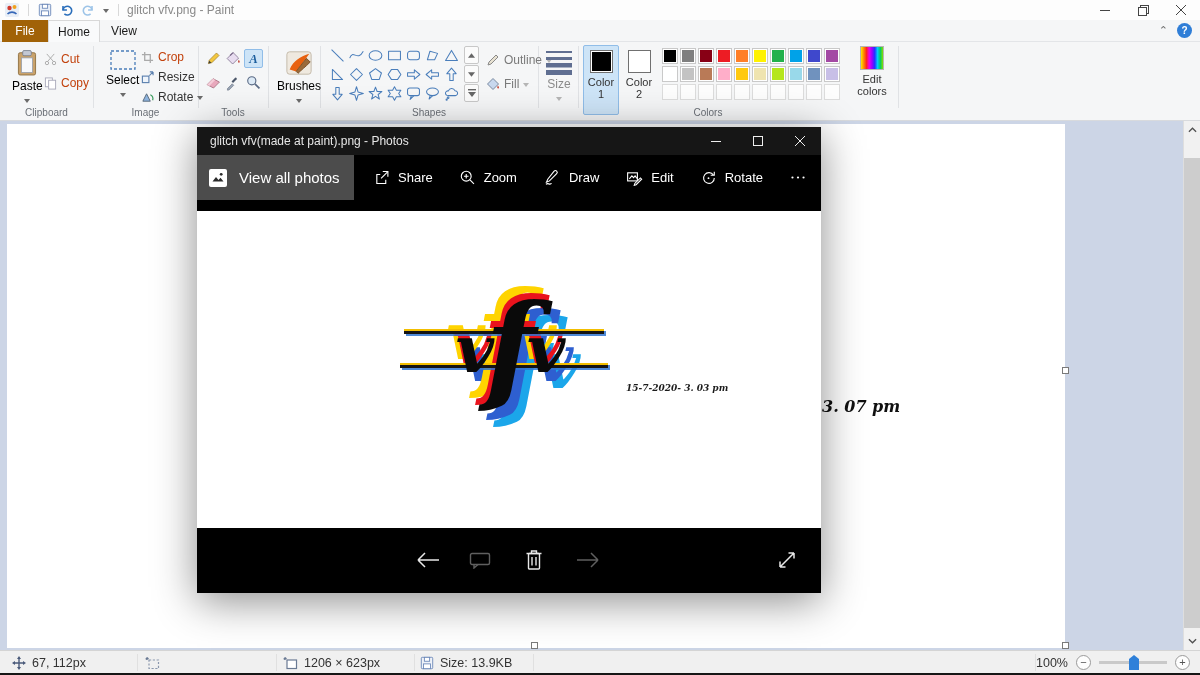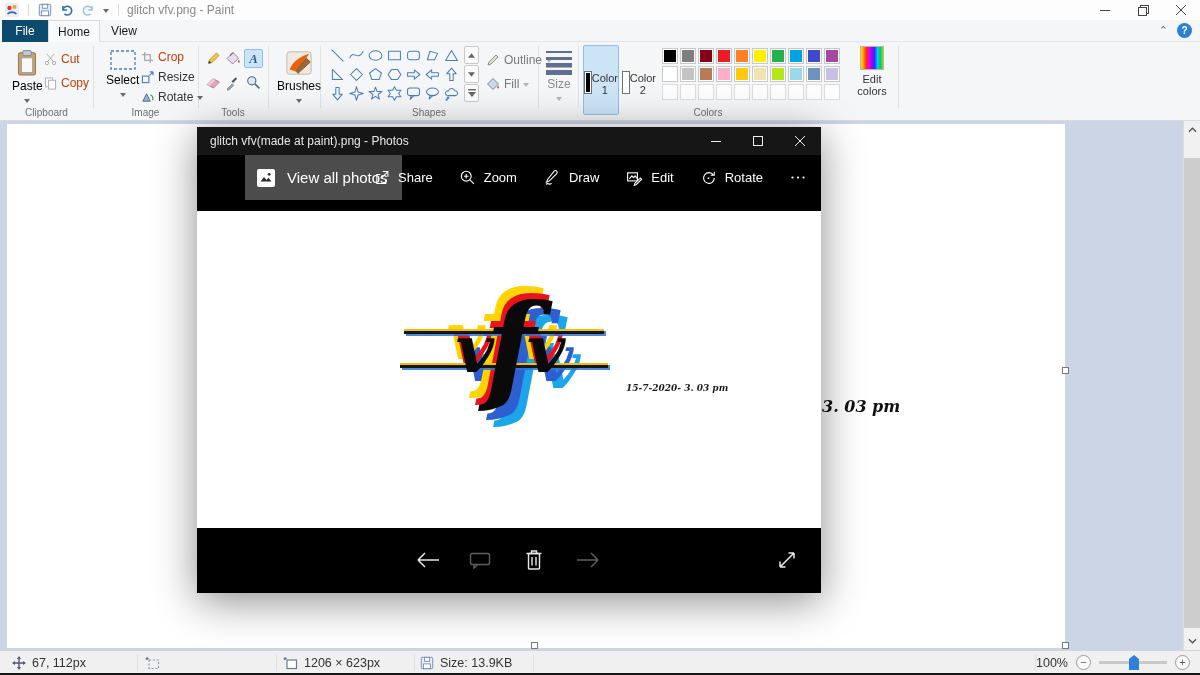--- a/index.html
+++ b/index.html
@@ -14,40 +14,40 @@
   .qat-sep { width:1px; height:12px; background:#d9d9d9; margin:0 2px; }
   .win-title { color:#8a8a8a; font-size:12px; margin-left:6px; }
   .win-btns { position:absolute; right:0; top:0; height:20px; display:flex; }
   .win-btn { width:38px; height:20px; display:flex; align-items:center; justify-content:center; color:#444; }
   .caret { display:inline-block; width:0; height:0; border:3px solid transparent; border-top:4px solid #6b6b6b; margin-top:4px; }
   .caret.disabled { border-top-color:#b5b5b5; }
 
   
   .tabsrow { position:absolute; top:20px; left:0; width:1200px; height:22px; background:#f5f6f7; border-bottom:1px solid #e3e5e8; }
   .tab { position:absolute; top:0; height:22px; display:flex; align-items:center; justify-content:center; font-size:12px; }
-  .tab-file { left:2px; width:46px; background:#0c4a6e; color:#fff; }
+  .tab-file { left:2px; width:46px; background:#a16207; color:#fff; }
   .tab-home { left:48px; width:52px; background:#f9fafb; border:1px solid #d8d8d8; border-bottom:none; color:#1a1a1a; }
   .tab-view { left:100px; width:48px; color:#1a1a1a; }
   .ribbon-collapse { position:absolute; right:32px; top:4px; color:#707070; font-size:11px; }
   .help-btn { position:absolute; right:8px; top:3px; width:15px; height:15px; border-radius:50%; background:#2f7ed7; color:#fff; font-size:10px; font-weight:bold; display:flex; align-items:center; justify-content:center; }
 
   
   .ribbon { position:absolute; top:42px; left:0; width:1200px; height:79px; background:#f5f6f7; border-bottom:1px solid #d8dadd; }
   .rsep { position:absolute; top:4px; height:62px; width:1px; background:#e0e2e5; }
   .glabel { position:absolute; bottom:3px; width:100%; text-align:center; color:#6a6f76; font-size:10px; }
   .rgroup { position:absolute; top:0; height:79px; }
   .bigbtn { position:absolute; top:3px; display:flex; flex-direction:column; align-items:center; gap:2px; padding:3px 5px; border:1px solid transparent; border-radius:2px; }
   .bigbtn span.lbl { font-size:12px; color:#000000; }
   .sbtn { display:flex; align-items:center; gap:4px; font-size:12px; color:#333; height:18px; }
   .sbtn.disabled { color:#c2410c; }
   .tool-cell, .shape-cell { width:19px; height:19px; display:flex; align-items:center; justify-content:center; border:1px solid transparent; border-radius:2px; }
   .tool-cell.selected { background:#cde4f7; border-color:#90bde8; }
   .tool-cell svg, .shape-cell svg { width:17px; height:17px; }
   .shape-cell svg * { fill:none; stroke:#4a7ebb; stroke-width:1.2; stroke-linejoin:round; }
-  .colorbox { position:absolute; top:3px; width:36px; height:70px; display:flex; flex-direction:row; align-items:center; padding-top:4px; border:1px solid transparent; border-radius:2px; }
+  .colorbox { position:absolute; top:3px; width:36px; height:70px; display:flex; flex-direction:column; align-items:center; padding-top:4px; border:1px solid transparent; border-radius:2px; }
   .colorbox.selected { background:#cde4f7; border-color:#90bde8; }
   .cswatch { width:23px; height:23px; border:1px solid #707070; box-shadow:inset 0 0 0 1px #fff; }
   .colorbox .cl { font-size:11px; color:#333; line-height:12px; margin-top:3px; text-align:center; }
   .swatch { width:16px; height:16px; border:1px solid #c9c9c9; box-shadow:inset 0 0 0 1px #fff; }
   .swatch.empty { background:#fdfdfd; border-color:#dcdcdc; box-shadow:none; }
   .palette { position:absolute; left:662px; top:6px; width:182px; display:grid; grid-template-columns:repeat(10,17px); grid-auto-rows:17px; gap:1px; }
   .editcolors { position:absolute; left:850px; top:4px; width:44px; display:flex; flex-direction:column; align-items:center; }
   .ec-icon { width:24px; height:24px; border:1px solid #b5b5b5; background:linear-gradient(90deg,#ffe800,#ff8a00,#f22,#e0e,#90f,#23f,#0cf,#0c6,#8d0); }
   .editcolors .cl { font-size:11px; color:#333; line-height:12px; margin-top:3px; text-align:center; }
   .shapes-grid { position:absolute; left:8px; top:4px; width:133px; display:grid; grid-template-columns:repeat(7,19px); grid-auto-rows:19px; }
@@ -64,21 +64,21 @@
   .vs-btn { position:absolute; left:0; width:17px; height:18px; display:flex; align-items:center; justify-content:center; color:#505050; font-size:9px; }
   .vs-thumb { position:absolute; left:0; top:37px; width:17px; height:470px; background:#cdcdcd; }
 
   
   .photos { position:absolute; left:197px; top:6px; width:624px; height:466px; background:#000; box-shadow:0 8px 40px rgba(0,0,0,.45); z-index:10; }
   .ph-titlebar { position:relative; height:28px; background:#161616; display:flex; align-items:center; }
   .ph-title { color:#e6e6e6; font-size:12px; padding-left:13px; }
   .ph-winbtns { position:absolute; right:0; top:0; height:28px; display:flex; }
   .ph-winbtn { width:42px; height:28px; display:flex; align-items:center; justify-content:center; color:#eee; }
   .ph-toolbar { position:relative; height:45px; background:#000; display:flex; align-items:center; }
-  .viewall { height:45px; background:#4c4c4c; display:flex; align-items:center; gap:11px; padding:0 14px 0 11px; color:#fff; font-size:15px;margin-left:48px; }
+  .viewall { height:45px; background:#4c4c4c; display:flex; align-items:center; gap:11px; padding:0 14px 0 11px; color:#fff; font-size:15px; }
   .ph-actions { position:absolute; right:14px; top:0; height:45px; display:flex; align-items:center; gap:26px; }
   .ph-act { display:flex; align-items:center; gap:8px; color:#fff; font-size:13px; }
   .ph-act svg { display:block; }
   .ph-photo { position:absolute; left:0; top:84px; width:624px; height:317px; background:#fff; overflow:hidden; }
   .ph-date { position:absolute; left:429px; top:172px; font-family:"DejaVu Serif",serif; font-style:italic; font-weight:bold; font-size:9px; color:#1c1c1c; }
   .ph-bottombar { position:absolute; left:0; top:401px; width:624px; height:65px; background:#000; }
   .pb-icon { position:absolute; top:22px; }
 
   
   .glitch-logo { position:absolute; left:203px; top:52px; width:212px; height:172px; }
@@ -498,21 +498,21 @@
       <div class="editcolors" style="left:272px">
         <div class="ec-icon"></div>
         <div class="cl" style="white-space:pre-line;width:44px;">Edit colors</div>
       </div>
       <div class="glabel" style="width:200px;left:30px">Colors</div>
     </div>
   </div>
 
   <div class="workarea">
     <div class="canvas">
-      <span class="canvas-text">3. 03 pm</span>
+      <span class="canvas-text">3. 07 pm</span>
     </div>
     <div class="handle" style="left:1062px;top:246px"></div>
     <div class="handle" style="left:531px;top:521px"></div>
     <div class="handle" style="left:1062px;top:521px"></div>
 
     <div class="vscroll">
       <div class="vs-btn" style="top:0">
           <svg width="9" height="6" viewBox="0 0 10 6" fill="none" stroke="#505050" stroke-width="1.4">
             <path d="M1 5 L5 1 L9 5"></path>
           </svg>

